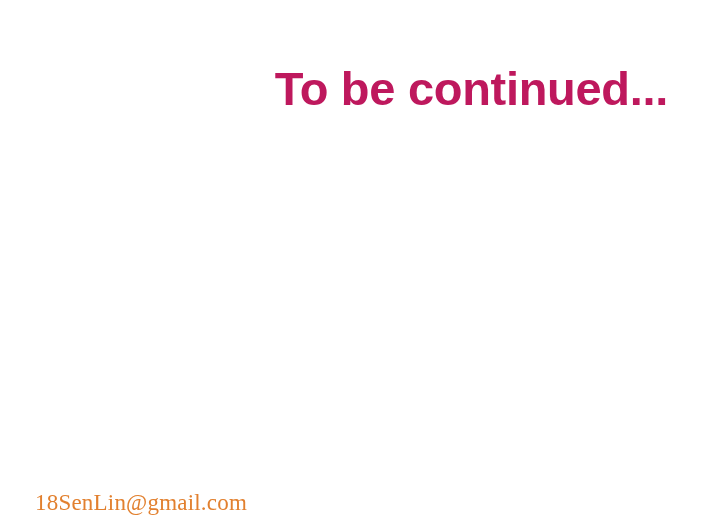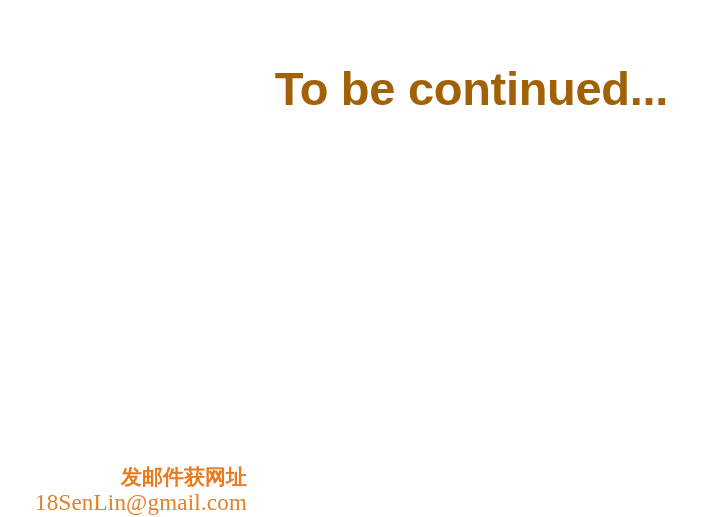--- a/index.html
+++ b/index.html
@@ -37,21 +37,21 @@
   #headline {
     position: absolute;
     right: 32px;
     top: 0;
     margin: 0;
     font-family: "Liberation Sans", "DejaVu Sans", sans-serif;
     font-size: 47px;
     font-weight: 700;
     line-height: 54px;
     letter-spacing: -0.3px;
-    color: #a16207;
+    color: #be185d;
     white-space: nowrap;
     text-align: left;
     -webkit-font-smoothing: antialiased;
   }
 
   
   #watermark {
     position: absolute;
     left: 8px;
     bottom: 3px;
@@ -88,17 +88,16 @@
 </head>
 <body>
 
 <div id="slide">
 
   <div id="headline-area">
     <h1 id="headline">To be continued...</h1>
   </div>
 
   <div id="watermark">
-    <span id="watermark-cn">发邮件获网址</span>
     <span id="watermark-email">18SenLin@gmail.com</span>
   </div>
 
 </div>
 
 </body></html>

